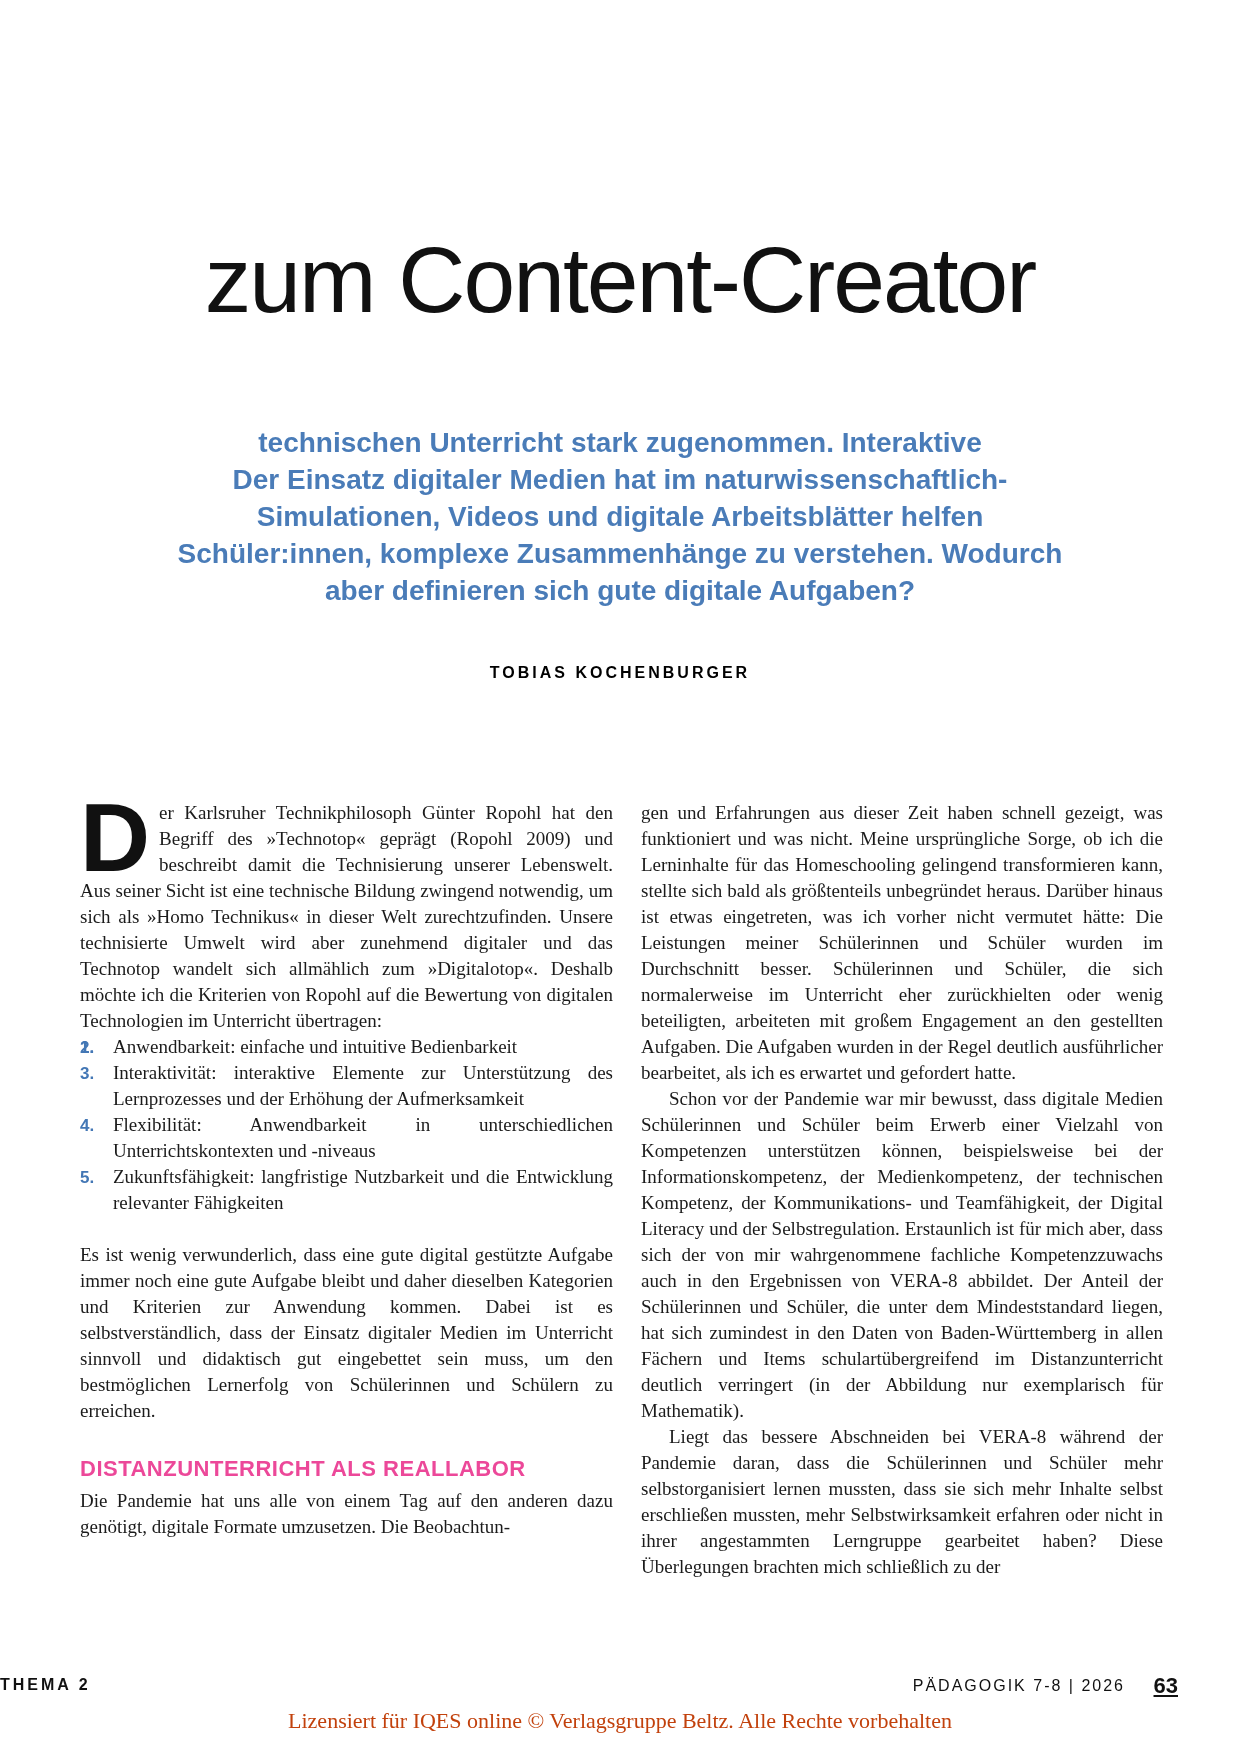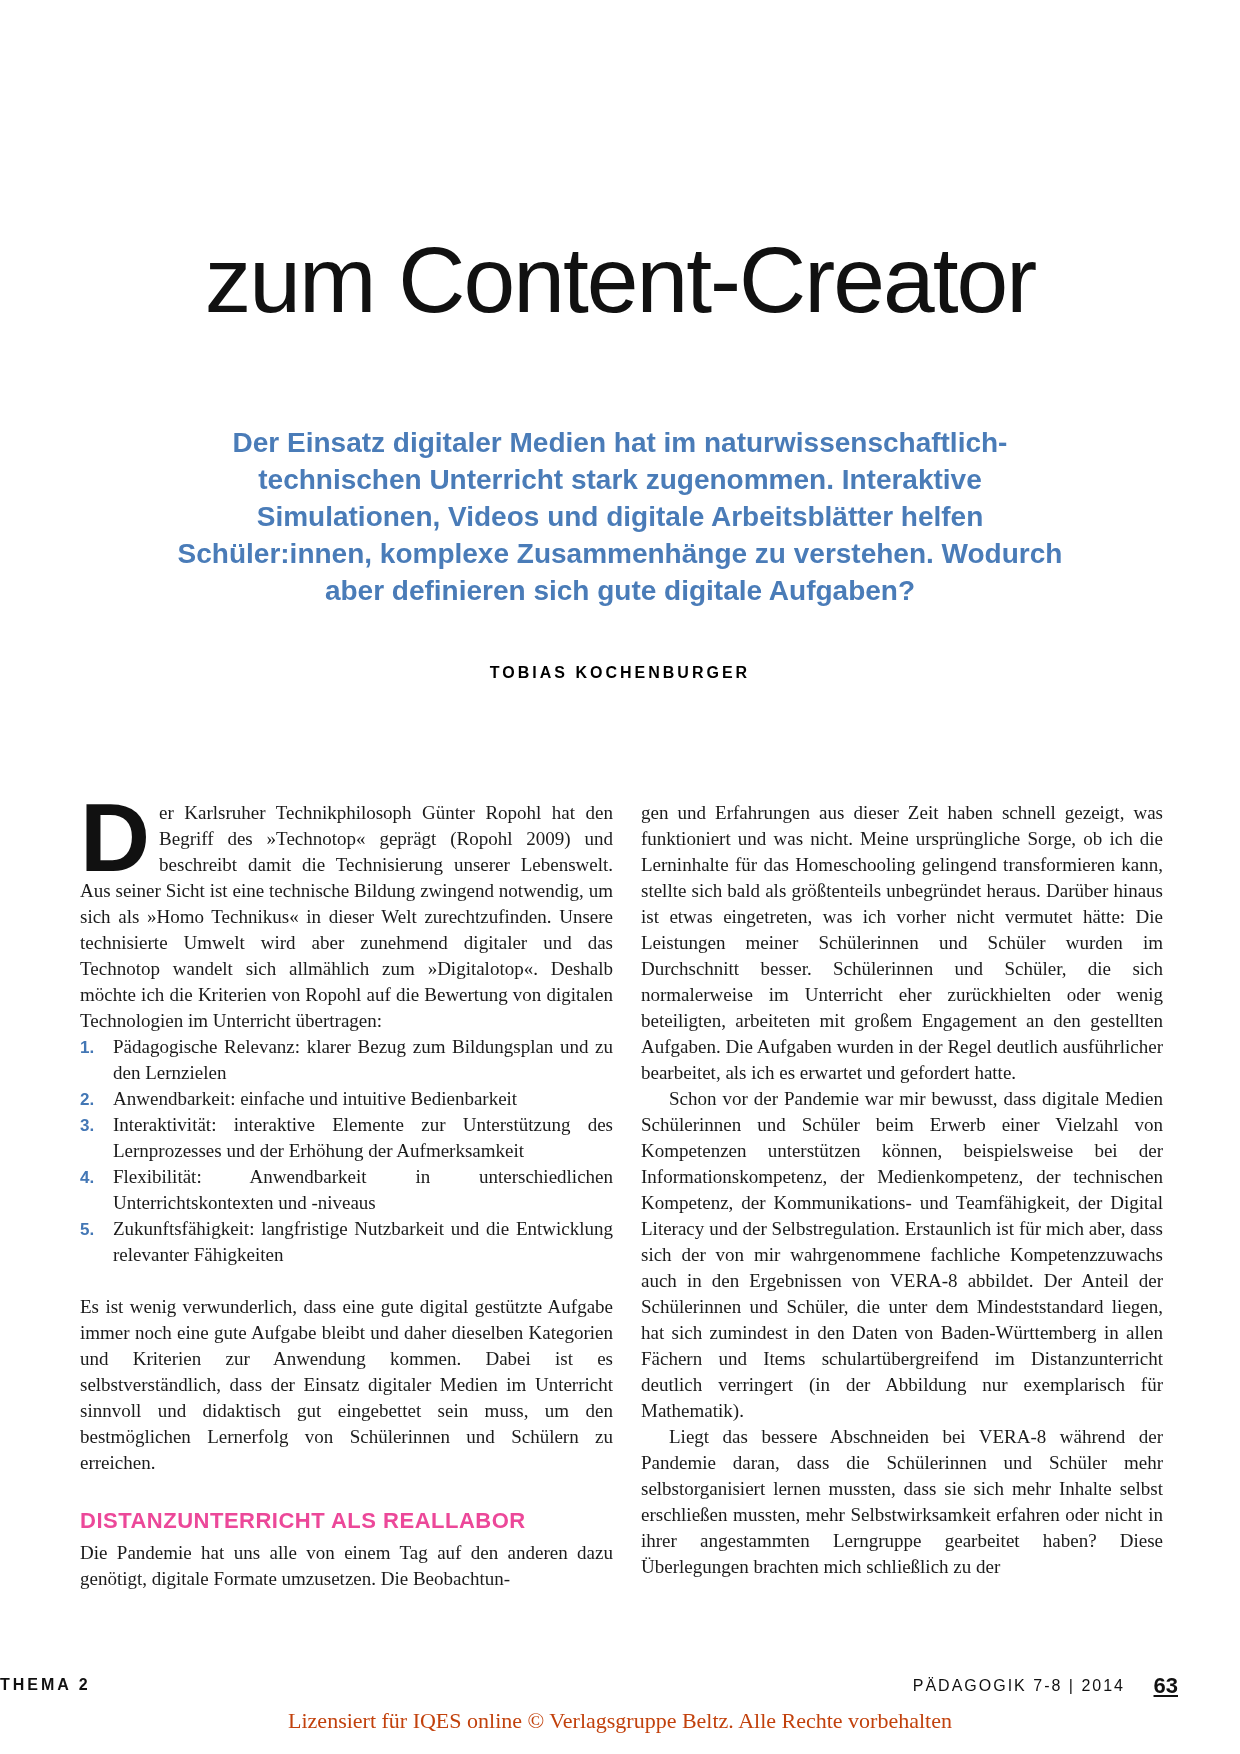--- a/index.html
+++ b/index.html
@@ -174,36 +174,36 @@
 </head>
 <body>
 
 <div class="page">
 
   <h1 class="title">
     <div>zum Content-Creator</div>
   </h1>
 
   <div class="lead">
+    <div>technischen Unterricht stark zugenommen. Interaktive</div>
     <div>Der Einsatz digitaler Medien hat im naturwissenschaftlich-</div>
-    <div>technischen Unterricht stark zugenommen. Interaktive</div>
     <div>Simulationen, Videos und digitale Arbeitsblätter helfen</div>
     <div>Schüler:innen, komplexe Zusammenhänge zu verstehen. Wodurch</div>
     <div>aber definieren sich gute digitale Aufgaben?</div>
   </div>
 
   <div class="author">TOBIAS KOCHENBURGER</div>
 
   <div class="columns">
 
     <div class="col">
       <p class="para"><span class="dropcap">D</span><span>er Karlsruher Technikphilosoph Günter Ropohl hat den Begriff des »Technotop« geprägt (Ropohl 2009) und beschreibt damit die Technisierung unserer Lebenswelt. Aus seiner Sicht ist eine technische Bildung zwingend notwendig, um sich als »Homo Technikus« in dieser Welt zurechtzufinden. Unsere technisierte Umwelt wird aber zunehmend digitaler und das Technotop wandelt sich allmählich zum »Digitalotop«. Deshalb möchte ich die Kriterien von Ropohl auf die Bewertung von digitalen Technologien im Unterricht übertragen:</span></p>
 
       <ul class="criteria-list">
-        <li><span class="num">1.</span><span>Pädagogische Relevanz: klarer Bezug zum Bildungsplan und zu den Lernzielen</span></li>
+        <li><span class="num">1.</span></li>
         <li><span class="num">2.</span><span>Anwendbarkeit: einfache und intuitive Bedienbarkeit</span></li>
         <li><span class="num">3.</span><span>Interaktivität: interaktive Elemente zur Unterstützung des Lernprozesses und der Erhöhung der Aufmerksamkeit</span></li>
         <li><span class="num">4.</span><span>Flexibilität: Anwendbarkeit in unterschiedlichen Unterrichtskontexten und -niveaus</span></li>
         <li><span class="num">5.</span><span>Zukunftsfähigkeit: langfristige Nutzbarkeit und die Entwicklung relevanter Fähigkeiten</span></li>
       </ul>
 
       <div class="spacer-26"></div>
 
       <p class="para">Es ist wenig verwunderlich, dass eine gute digital gestützte Aufgabe immer noch eine gute Aufgabe bleibt und daher dieselben Kategorien und Kriterien zur Anwendung kommen. Dabei ist es selbstverständlich, dass der Einsatz digitaler Medien im Unterricht sinnvoll und didaktisch gut eingebettet sein muss, um den bestmöglichen Lernerfolg von Schülerinnen und Schülern zu erreichen.</p>
 
@@ -217,19 +217,19 @@
     <div class="col col-right">
       <p class="para">gen und Erfahrungen aus dieser Zeit haben schnell gezeigt, was funktioniert und was nicht. Meine ursprüngliche Sorge, ob ich die Lerninhalte für das Homeschooling gelingend transformieren kann, stellte sich bald als größtenteils unbegründet heraus. Darüber hinaus ist etwas eingetreten, was ich vorher nicht vermutet hätte: Die Leistungen meiner Schülerinnen und Schüler wurden im Durchschnitt besser. Schülerinnen und Schüler, die sich normalerweise im Unterricht eher zurückhielten oder wenig beteiligten, arbeiteten mit großem Engagement an den gestellten Aufgaben. Die Aufgaben wurden in der Regel deutlich ausführlicher bearbeitet, als ich es erwartet und gefordert hatte.</p>
       <p class="para indent">Schon vor der Pandemie war mir bewusst, dass digitale Medien Schülerinnen und Schüler beim Erwerb einer Vielzahl von Kompetenzen unterstützen können, beispielsweise bei der Informationskompetenz, der Medienkompetenz, der technischen Kompetenz, der Kommunikations- und Teamfähigkeit, der Digital Literacy und der Selbstregulation. Erstaunlich ist für mich aber, dass sich der von mir wahrgenommene fachliche Kompetenzzuwachs auch in den Ergebnissen von VERA-8 abbildet. Der Anteil der Schülerinnen und Schüler, die unter dem Mindeststandard liegen, hat sich zumindest in den Daten von Baden-Württemberg in allen Fächern und Items schulartübergreifend im Distanzunterricht deutlich verringert (in der Abbildung nur exemplarisch für Mathematik).</p>
       <p class="para indent">Liegt das bessere Abschneiden bei VERA-8 während der Pandemie daran, dass die Schülerinnen und Schüler mehr selbstorganisiert lernen mussten, dass sie sich mehr Inhalte selbst erschließen mussten, mehr Selbstwirksamkeit erfahren oder nicht in ihrer angestammten Lerngruppe gearbeitet haben? Diese Überlegungen brachten mich schließlich zu der</p>
     </div>
 
   </div>
 
   <div class="footer">
     <div class="thema">THEMA 2</div>
-    <div class="journal">PÄDAGOGIK 7-8 | 2014</div>
+    <div class="journal">PÄDAGOGIK 7-8 | 2026</div>
     <div class="pagenum">63</div>
   </div>
 
   <div class="license">Lizensiert für IQES online © Verlagsgruppe Beltz. Alle Rechte vorbehalten</div>
 
 </div>
 
 </body></html>

